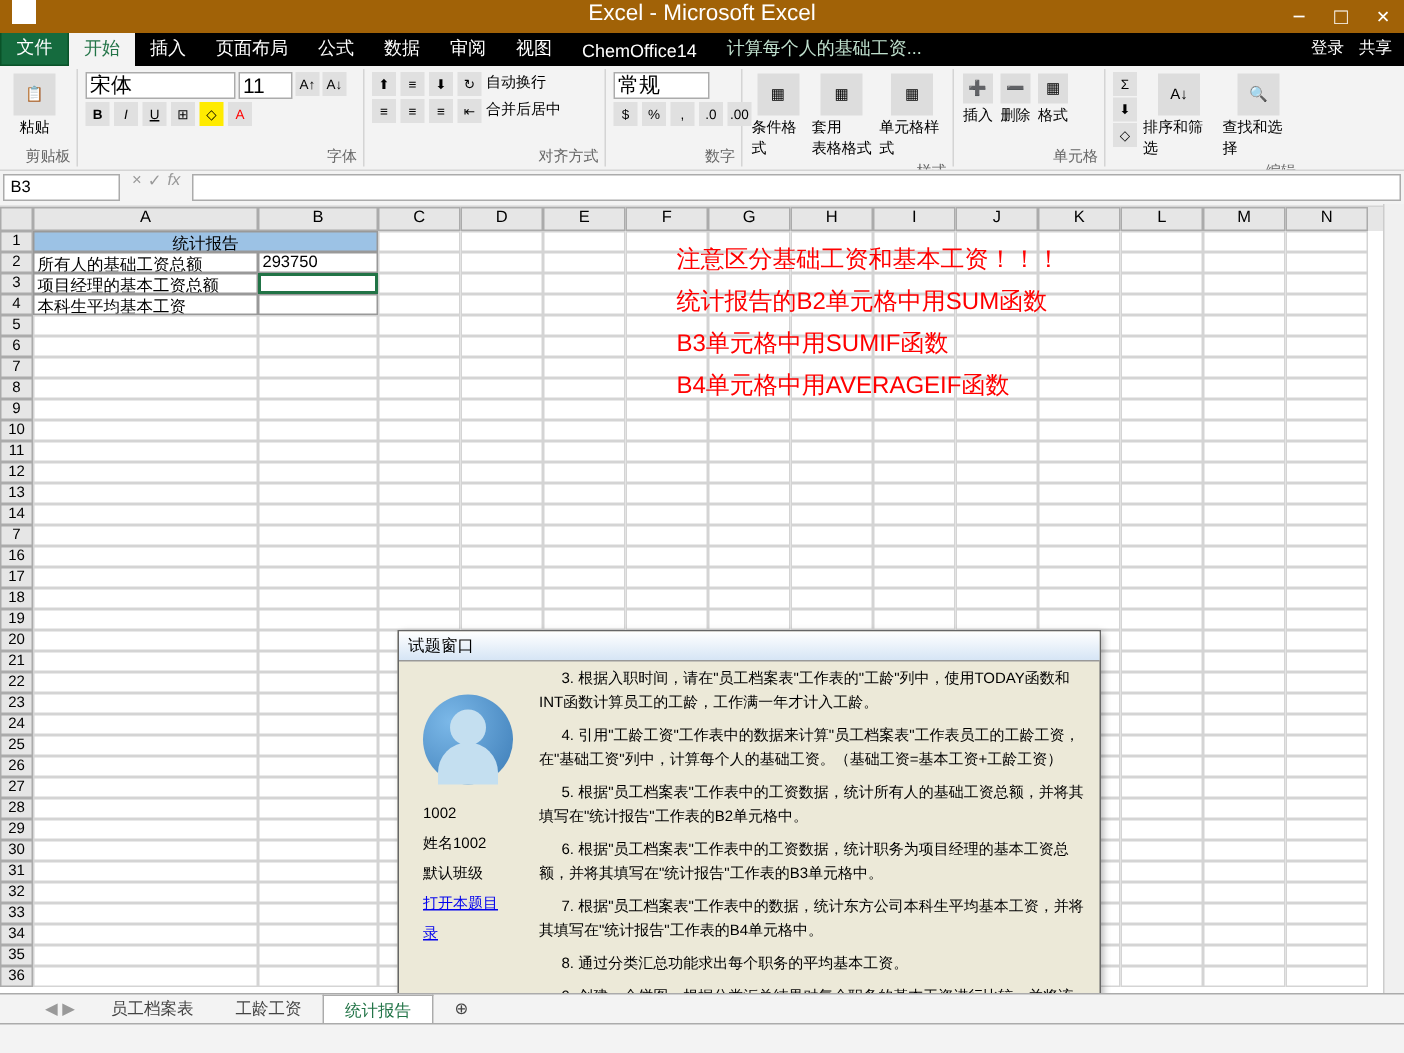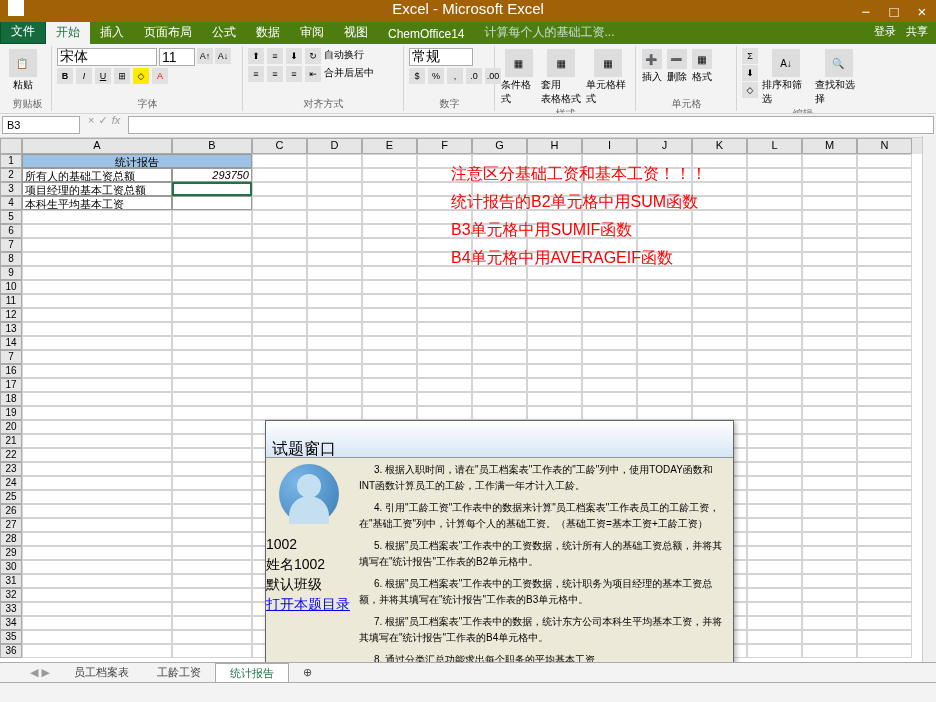--- a/index.html
+++ b/index.html
@@ -2,29 +2,29 @@
 <html><head>
 <meta charset="utf-8">
 <style>
 *{margin:0;padding:0;box-sizing:border-box;font-family:"Microsoft YaHei","SimSun",Arial,sans-serif}
 body{background:#fff;width:936px;height:702px;overflow:hidden;position:relative}
 .titlebar{height:22px;background:#a16207;color:#fff;display:flex;font-size:15px;position:relative}
 .file-icon{width:16px;height:16px;margin-left:8px;background:#fff;display:inline-block}
 .title-center{position:absolute;left:50%;transform:translateX(-50%);color:#fff}
 .win-btns{position:absolute;right:0;display:flex}
 .win-btn{width:28px;height:22px;display:flex;align-items:center;justify-content:center;color:#fff;cursor:pointer}
-.tabs{height:22px;background:#4d7c0f;display:flex;align-items:flex-end;font-size:12px}
+.tabs{height:22px;background:#000000;display:flex;align-items:flex-end;font-size:12px}
 .tab{padding:3px 10px;color:#fff;cursor:pointer}
 .tab.active{background:#f3f3f3;color:#217346}
 .tab.file{background:#156b3e;color:#fff;border:1px solid #0a5228}
 .account{position:absolute;right:8px;top:24px;color:#fff;font-size:11px;display:flex;gap:10px}
 .ribbon{height:70px;background:#f3f3f3;border-bottom:1px solid #d4d4d4;display:flex;font-size:10px;padding:2px 4px;gap:1px;overflow:hidden}
 .rgroup{border-right:1px solid #d4d4d4;padding:2px 4px;display:flex;flex-direction:column;position:relative;flex-shrink:0}
 .rgroup-content{flex:1;display:flex;gap:3px;align-items:flex-start}
-.rgroup-label{text-align:center;font-size:10px;color:#666;height:12px}
+.rgroup-label{text-align:right;font-size:10px;color:#666;height:12px}
 .rbtn{display:flex;flex-direction:column;align-items:center;cursor:pointer;padding:1px;font-size:10px}
 .rbtn-icon{width:20px;height:20px;background:#ddd;margin-bottom:1px;display:flex;align-items:center;justify-content:center}
 .rbtn-icon.lg{width:28px;height:28px}
 .rbtn-sm{width:16px;height:16px;background:#e0e0e0;cursor:pointer;font-size:9px;display:flex;align-items:center;justify-content:center}
 .font-select{border:1px solid #ababab;height:18px;font-size:14px;padding:0 2px;background:#fff}
 .namebox-row{height:24px;background:#f3f3f3;border-bottom:1px solid #d4d4d4;display:flex;align-items:flex-start;font-size:11px}
 .namebox{width:78px;border:1px solid #ababab;background:#fff;padding:2px 4px;margin:2px;font-size:11px}
 .fx-icons{display:flex;gap:4px;padding:0 6px;color:#999}
 .formula-bar{flex:1;border:1px solid #ababab;background:#fff;height:18px;margin:2px;padding:2px}
 .sheet-area{position:relative;height:520px;overflow:hidden}
@@ -37,23 +37,23 @@
 .row{display:flex;height:14px}
 .row-h{width:22px;border:1px solid #ababab;background:#e6e6e6;text-align:center;font-size:10px;cursor:pointer}
 .cell{width:55px;border:1px solid #d4d4d4;font-size:11px;padding:0 2px;background:#fff;overflow:hidden;white-space:nowrap}
 .cell.wide{width:150px}
 .cell.mid{width:80px}
 .cell.head{background:#9cc2e5;text-align:center}
 .cell.bord{border:1px solid #999}
 .cell.sel{border:2px solid #217346}
 .instr{position:absolute;left:451px;top:22px;font-size:16px;color:#ff0000;line-height:28px;font-weight:500}
 .dialog{position:absolute;left:265px;top:420px;width:469px;height:260px;border:1px solid #666;background:#ece9d8;box-shadow:2px 2px 5px rgba(0,0,0,0.3)}
-.dlg-title{background:linear-gradient(#fff,#d6e5f5);height:20px;font-size:16px;padding:18px 6px;border-bottom:1px solid #999}
+.dlg-title{background:linear-gradient(#fff,#d6e5f5);height:20px;font-size:11px;padding:2px 6px;border-bottom:1px solid #999}
 .dlg-body{display:flex;height:240px}
-.dlg-left{width:85px;padding:0;font-size:14px;line-height:20px}
+.dlg-left{width:85px;padding:16px;font-size:10px;line-height:20px}
 .avatar{width:60px;height:60px;border-radius:50%;background:radial-gradient(circle at 30% 30%,#7bb8e8,#3a7ab5);margin:6px auto 10px;position:relative}
 .avatar::before{content:"";position:absolute;top:10px;left:18px;width:24px;height:24px;border-radius:50%;background:#c4dff0}
 .avatar::after{content:"";position:absolute;top:32px;left:10px;width:40px;height:28px;border-radius:20px 20px 0 0;background:#c4dff0}
 .dlg-right{flex:1;padding:4px 8px;font-size:10px;line-height:16px;overflow-y:auto}
 .dlg-right p{margin-bottom:6px;text-indent:1.5em}
 .link{color:#0000ee;text-decoration:underline;cursor:pointer}
 .sheet-tabs{position:absolute;bottom:20px;left:0;right:0;height:20px;background:#f3f3f3;border-top:1px solid #ababab;display:flex;align-items:center;font-size:11px;padding-left:30px}
 .stab{padding:2px 14px;cursor:pointer;color:#444}
 .stab.active{background:#fff;border:1px solid #ababab;border-bottom:none;color:#217346;font-weight:500}
 .status{position:absolute;bottom:0;left:0;right:0;height:20px;background:#f3f3f3;border-top:1px solid #ababab;font-size:10px;padding:2px 8px;color:#666}
@@ -252,21 +252,21 @@
         <div class="cell"></div>
         <div class="cell"></div>
         <div class="cell"></div>
         <div class="cell"></div>
         <div class="cell"></div>
         <div class="cell"></div>
       </div>
       <div class="row">
         <div class="row-h">2</div>
         <div class="cell wide bord">所有人的基础工资总额</div>
-        <div class="cell mid bord" style="text-align: right; font-style: italic;">293750</div>
+        <div class="cell mid bord" style="text-align: left;">293750</div>
         <div class="cell"></div>
         <div class="cell"></div>
         <div class="cell"></div>
         <div class="cell"></div>
         <div class="cell"></div>
         <div class="cell"></div>
         <div class="cell"></div>
         <div class="cell"></div>
         <div class="cell"></div>
         <div class="cell"></div>

